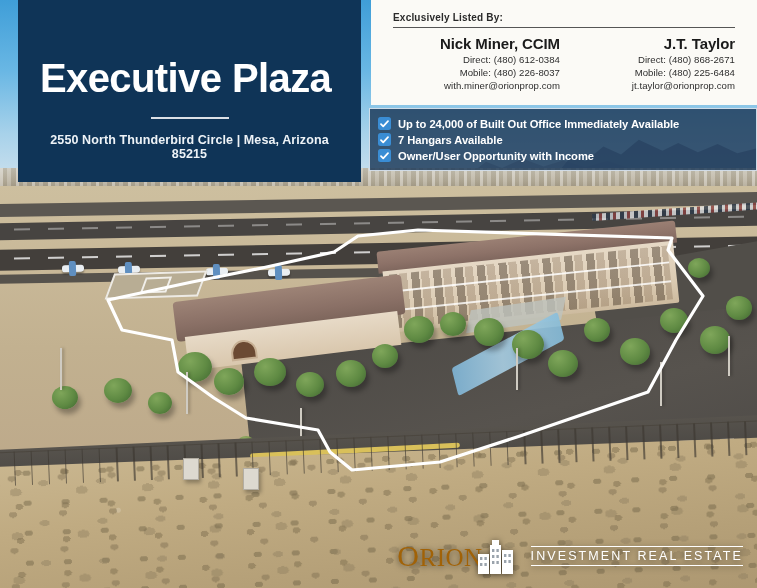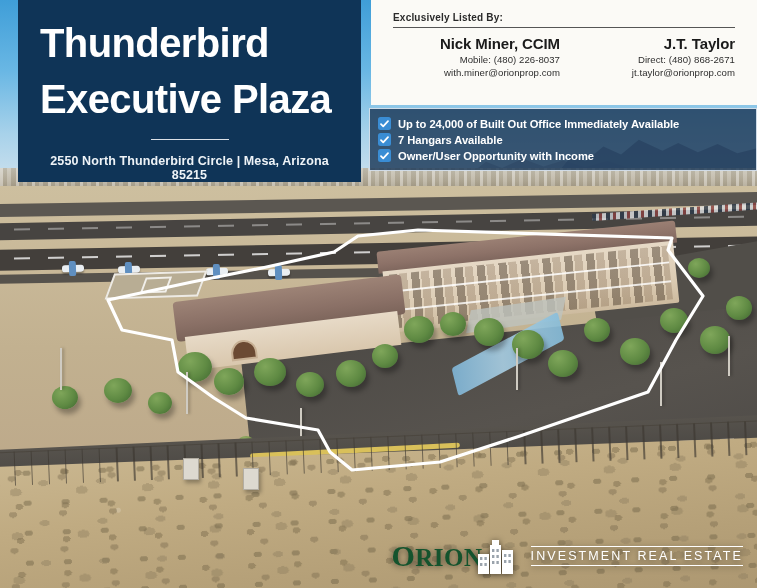--- a/index.html
+++ b/index.html
@@ -442,23 +442,23 @@
   
   .logo {
     position: absolute;
     right: 14px; bottom: 14px;
     display: flex;
     align-items: center;
     z-index: 7;
     filter: drop-shadow(0 1px 3px rgba(0,0,0,.6));
   }
   .logo-orion {
-    color: #14532d;
+    color: #a16207;
     font-family: "Liberation Serif", serif;
-    font-weight: 700;
+    font-weight: 400;
     font-size: 25px;
     letter-spacing: .5px;
     line-height: 1;
   }
   .logo-orion .cap { font-size: 30px; }
   .logo-mark {
     margin: 0 2px 0 -8px;
     display: block;
   }
   .logo-tag {
@@ -566,37 +566,38 @@
 
     <div class="shed" style="left:183px; top:458px; width:16px; height:22px;"></div>
     <div class="shed" style="left:243px; top:468px; width:16px; height:22px;"></div>
 
     <svg class="outline" viewBox="0 0 757 588">
       <polygon points="358,236 418,230 672,238 668,250 703,296 676,340 648,392 520,436 440,462 352,470 330,452 318,430 246,418 214,398 178,372 172,340 122,330 108,300 192,282 262,268 334,252"></polygon>
     </svg>
   </div>
 
   <div class="title-block">
-    <div class="title-line">Thunderbird</div>
     <div class="title-line second">Executive Plaza</div>
     <div class="title-divider"></div>
     <div class="title-address">2550 North Thunderbird Circle | Mesa, Arizona 85215</div>
   </div>
 
   <div class="contact-card">
     <div class="exclusive-label">Exclusively Listed By:</div>
     <div class="brokers">
       <div class="broker">
         <div class="broker-name">Nick Miner, CCIM</div>
+        <div class="broker-line">Direct: (480) 612-0384</div>
         <div class="broker-line">Mobile: (480) 226-8037</div>
         <div class="broker-line">with.miner@orionprop.com</div>
       </div>
       <div class="broker">
         <div class="broker-name">J.T. Taylor</div>
         <div class="broker-line">Direct: (480) 868-2671</div>
+        <div class="broker-line">Mobile: (480) 225-6484</div>
         <div class="broker-line">jt.taylor@orionprop.com</div>
       </div>
     </div>
   </div>
 
   <div class="checklist">
     <div class="check-row">
       <span class="checkbox">
         <svg width="9" height="8" viewBox="0 0 9 8">
             <path d="M1 4.2 L3.2 6.4 L8 1.2" stroke="#ffffff" stroke-width="1.7" fill="none" stroke-linecap="round" stroke-linejoin="round"></path>

